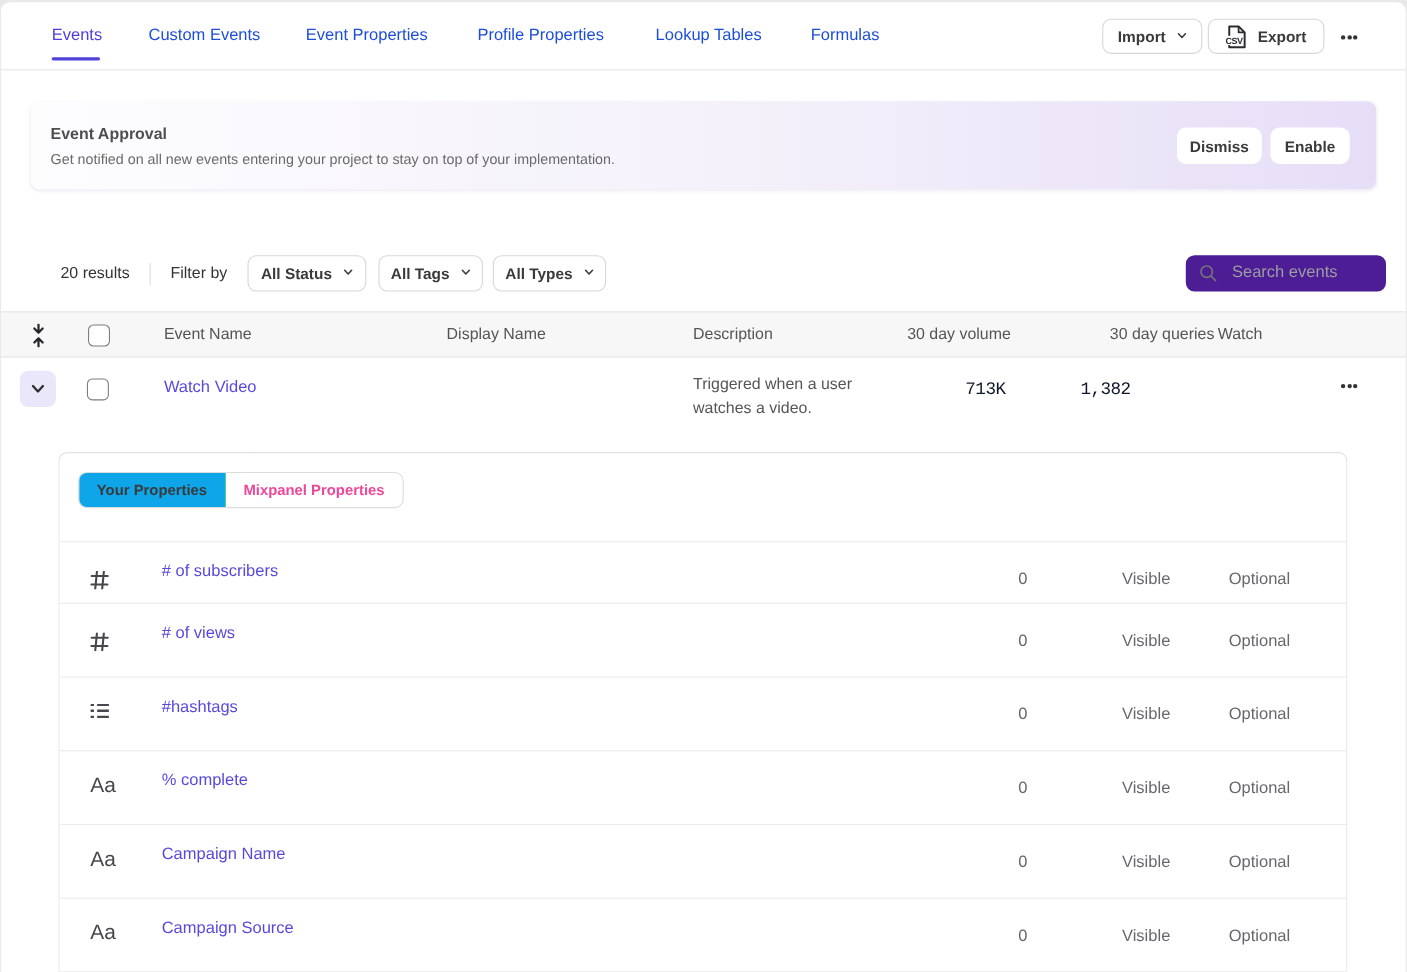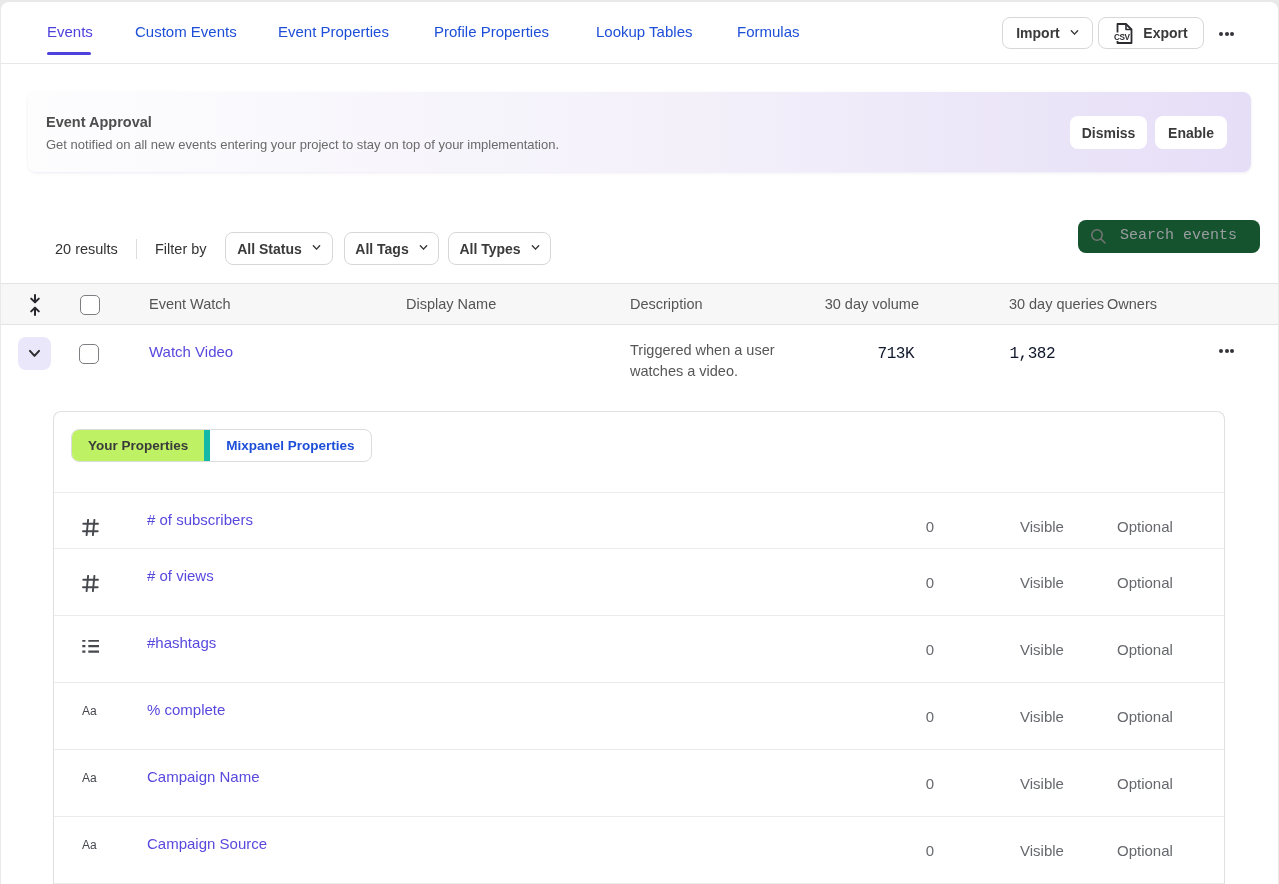--- a/index.html
+++ b/index.html
@@ -43,26 +43,26 @@
 
   .dots { display:flex; gap:1.6px; align-items:center; }
   .dots i { width:4px; height:4px; border-radius:50%; background:#33343a; }
 
   
   .panel { position:absolute; left:53px; top:411px; width:1172px; height:474px;
     border:1px solid #e0e0e0; border-bottom:none; border-radius:8px 8px 0 0; background:#fff; }
   .ptabs { position:absolute; left:17px; top:17px; height:33px; border:1px solid #dcdcdc;
     border-radius:8px; display:flex; overflow:hidden; background:#fff; }
   .ptab { display:flex; align-items:center; padding:0 16px; font-size:13.5px; font-weight:bold; }
-  .ptab.on { background:#bef264; color:#3a3a3a; border-right:6px solid #14b8a6; }
-  .ptab.off { color:#1d4ed8; }
+  .ptab.on { background:#0ea5e9; color:#3a3a3a; border-right:1px solid #14b8a6; }
+  .ptab.off { color:#ec4899; }
 
   .prow { position:absolute; left:0; width:1170px; height:67px; border-top:1px solid #ececec; }
   .picon { position:absolute; left:28px; }
-  .picon-aa { position:absolute; left:28px; top:21px; font-size:12px; color:#46484e; }
+  .picon-aa { position:absolute; left:28px; top:21px; font-size:19px; color:#46484e; }
   .pname { position:absolute; left:93px; top:17.5px; font-size:15px; }
   .pval { position:absolute; top:25px; font-size:15px; color:#66686d; }
 </style>
 </head>
 <body>
 <div class="card">
     <div class="abs">
 
   <span class="tab active" style="left:47px">Events</span>
   <span class="tab" style="left:135px">Custom Events</span>
@@ -107,51 +107,51 @@
         </svg></div>
   <div class="btn" style="left:344px; top:232px; width:95px; height:33px;">All Tags
     <svg class="chev" viewBox="0 0 10 10">
           <path d="M1.5 3 L5 6.8 L8.5 3" fill="none" stroke="#3a3a3a" stroke-width="1.6" stroke-linecap="round" stroke-linejoin="round"></path>
         </svg></div>
   <div class="btn" style="left:448px; top:232px; width:103px; height:33px;">All Types
     <svg class="chev" viewBox="0 0 10 10">
           <path d="M1.5 3 L5 6.8 L8.5 3" fill="none" stroke="#3a3a3a" stroke-width="1.6" stroke-linecap="round" stroke-linejoin="round"></path>
         </svg></div>
 
-  <div class="a" style="left:1078px; top:220px; width:182px; height:33px; background:#14532d; border-radius:8px;font-family:Liberation Mono, monospace;">
+  <div class="a" style="left:1078px; top:232px; width:182px; height:33px; background:#4c1d95; border-radius:8px;">
     <svg width="17" height="17" viewBox="0 0 17 17" style="position:absolute; left:12px; top:8px;">
       <circle cx="7" cy="7" r="5.2" fill="none" stroke="#767676" stroke-width="1.5"></circle>
       <path d="M11 11 L15 15" stroke="#767676" stroke-width="1.5" stroke-linecap="round"></path>
     </svg>
     <span style="position:absolute; left:42px; top:7px; font-size:15px; color:#9b9da2;">Search events</span>
   </div>
 
   <div class="thead"></div>
   <svg class="a" style="left:29px; top:294px;" width="12" height="22" viewBox="0 0 12 22">
     <path d="M6 1 V7.9 M2.2 4.6 L6 8.4 L9.8 4.6" fill="none" stroke="#26262c" stroke-width="2" stroke-linecap="round" stroke-linejoin="round"></path>
     <path d="M6 21 V14.1 M2.2 17.4 L6 13.6 L9.8 17.4" fill="none" stroke="#26262c" stroke-width="2" stroke-linecap="round" stroke-linejoin="round"></path>
   </svg>
   <div class="cb" style="left:80px; top:295px;"></div>
-  <span class="hcol" style="left:149px;">Event Watch</span>
+  <span class="hcol" style="left:149px;">Event Name</span>
   <span class="hcol" style="left:406px;">Display Name</span>
   <span class="hcol" style="left:630px;">Description</span>
   <span class="hcol" style="left:819px; width:100px; text-align:right;">30 day volume</span>
   <span class="hcol" style="left:1004px; width:100px; text-align:right;">30 day queries</span>
-  <span class="hcol" style="left:1107px;">Owners</span>
+  <span class="hcol" style="left:1107px;">Watch</span>
 
   <div class="a" style="left:18px; top:337px; width:33px; height:33px; background:#ebe7fa; border-radius:8px;">
     <svg width="13" height="13" viewBox="0 0 10 10" style="position:absolute;left:10px;top:10px;">
       <path d="M1.5 3 L5 6.8 L8.5 3" fill="none" stroke="#2e2e2e" stroke-width="1.6" stroke-linecap="round" stroke-linejoin="round"></path>
         </svg>
   </div>
   <div class="cb" style="left:79px; top:344px;"></div>
   <span class="a link" style="left:149px; top:343px; font-size:15px;">Watch Video</span>
   <div class="a" style="left:630px; top:340px; font-size:14.5px; color:#565656; line-height:21px;">Triggered when a user<br>watches a video.</div>
   <span class="a mono" style="left:814px; top:345px; width:100px; text-align:right;">713K</span>
-  <span class="a mono" style="left:955px; top:345px; width:100px; text-align:right;">1,382</span>
+  <span class="a mono" style="left:955px; top:345px; width:100px; text-align:center;">1,382</span>
   <div class="dots" style="position:absolute; left:1219px; top:349px;">
         <i></i>
         <i></i>
         <i></i>
       </div>
 
   <div class="panel">
     <div class="ptabs">
       <div class="ptab on">Your Properties</div>
       <div class="ptab off">Mixpanel Properties</div>

